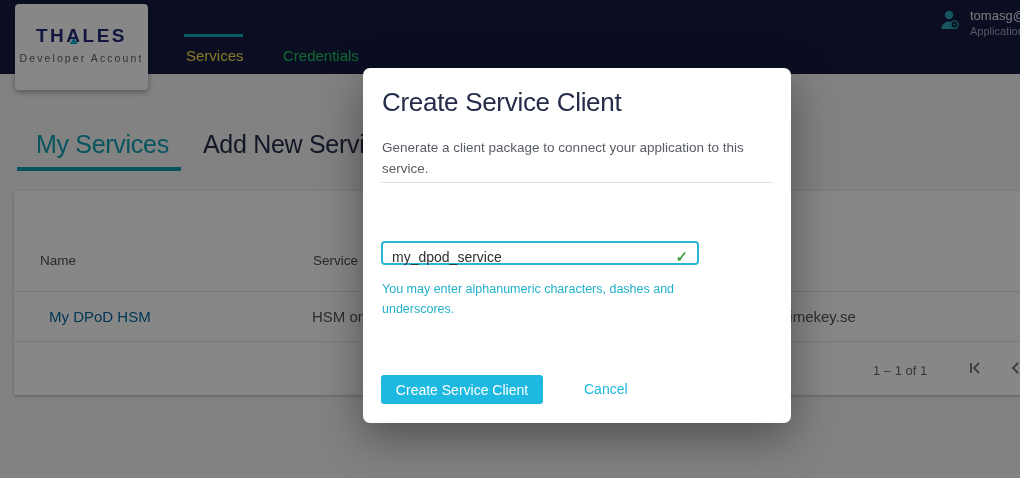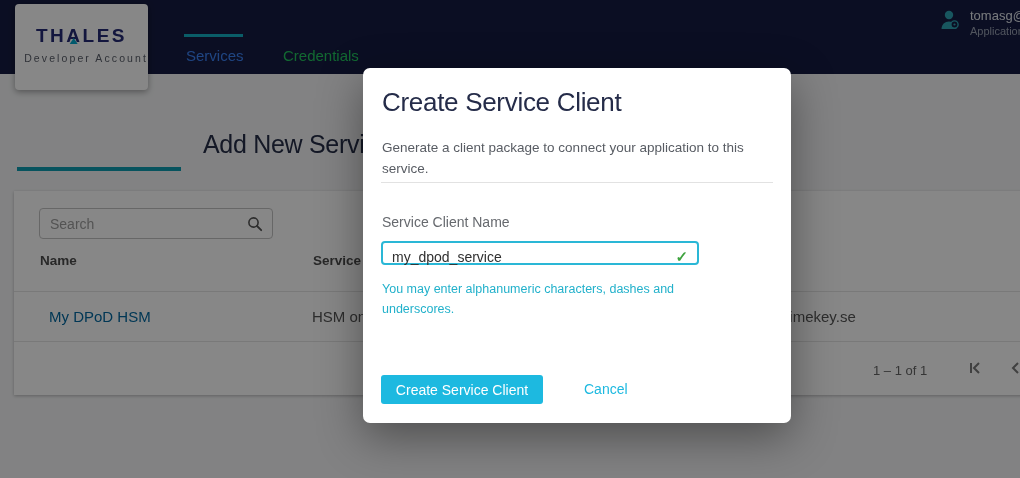--- a/index.html
+++ b/index.html
@@ -15,24 +15,24 @@
     position:absolute; left:15px; top:4px; width:133px; height:86px; background:#fff;
     border-radius:4px; box-shadow:0 2px 6px rgba(0,0,0,.35); z-index:3; text-align:center;
   }
   .logo-word { margin-top:21px; font-size:19px; font-weight:bold; color:#242a75; letter-spacing:2.5px; }
   .logo-a { position:relative; display:inline-block; }
   .logo-a::after {
     content:""; position:absolute; left:50%; bottom:3px; transform:translateX(-54%);
     width:0; height:0; border-left:4px solid transparent; border-right:4px solid transparent;
     border-bottom:6px solid #00a9ce;
   }
-  .logo-sub { margin-top:5px; font-size:10.5px; letter-spacing:2.1px; color:#5a5f6a;text-align:right; }
+  .logo-sub { margin-top:5px; font-size:10.5px; letter-spacing:2.1px; color:#5a5f6a; }
 
   .nav-item { position:absolute; top:47px; font-size:15px; white-space:nowrap; cursor:pointer; }
-  .nav-item.active { color:#3b82f6; }
+  .nav-item.active { color:#fde047; }
   .nav-item.inactive { color:#22c55e; }
   .nav-indicator { position:absolute; left:184px; top:34px; width:59px; height:3px; background:#13b0c5; }
 
   .user-block { position:absolute; left:938px; top:8px; }
   .user-name { position:absolute; left:32px; top:0; font-size:13px; color:#e2e6ed; white-space:nowrap; }
   .user-role { position:absolute; left:32px; top:17px; font-size:11px; color:#99a0b2; white-space:nowrap; }
 
   
   .tab { position:absolute; top:130px; font-size:25px; font-weight:500; letter-spacing:-0.3px; white-space:nowrap; cursor:pointer; }
   .tab-my { left:36px; color:#0e9eb2; }
@@ -48,21 +48,21 @@
     position:absolute; left:25px; top:17px; width:234px; height:31px;
     border:1px solid #c3c3c3; border-radius:4px; background:#fff;
   }
   .search-wrap input {
     position:absolute; left:10px; top:0; width:190px; height:29px; border:none; outline:none;
     font-size:14px; color:#333; font-family:"Liberation Sans",sans-serif; background:transparent;
   }
   .search-wrap input::placeholder { color:#9e9e9e; }
   .search-icon { position:absolute; right:9px; top:7px; }
 
-  .col-head { position:absolute; top:62px; font-size:13.5px; font-weight:bold; color:#4d4d4d; }
+  .col-head { position:absolute; top:62px; font-size:13.5px; font-weight:normal; color:#4d4d4d; }
   .col-head.name { left:26px; }
   .col-head.service { left:299px; }
   .divider { position:absolute; left:0; width:1016px; height:1px; background:#e4e4e4; }
   .div-1 { top:100px; } .div-2 { top:150px; }
 
   .cell { position:absolute; top:117px; font-size:15px; color:#555; white-space:nowrap; }
   .cell-name { left:35px; color:#0369a1; cursor:pointer; }
   .cell-service { left:298px; }
   .cell-partner { left:762px; }
 
@@ -123,34 +123,26 @@
       <div class="user-name">tomasg@</div>
       <div class="user-role">Application</div>
     </div>
   </div>
 
   <div class="logo-card">
     <div class="logo-word"><span>TH</span><span class="logo-a">A</span><span>LES</span></div>
     <div class="logo-sub">Developer Account</div>
   </div>
 
+  <div class="tab tab-my">My Services</div>
   <div class="tab tab-add">Add New Service</div>
   <div class="tab-underline"></div>
 
   <div class="card">
 
-    <div class="search-wrap">
-      <input type="text" placeholder="Search" style="">
-      <span class="search-icon">
-        <svg width="16" height="16" viewBox="0 0 16 16">
-          <circle cx="6.5" cy="6.5" r="4.6" fill="none" stroke="#555" stroke-width="1.6"></circle>
-          <line x1="10" y1="10" x2="14.2" y2="14.2" stroke="#555" stroke-width="1.8" stroke-linecap="round"></line>
-        </svg>
-      </span>
-    </div>
 
     <div class="col-head name">Name</div>
     <div class="col-head service">Service</div>
 
     <div class="divider div-1"></div>
 
     <div>
       <a class="cell cell-name">My DPoD HSM</a>
       <div class="cell cell-service">HSM on Demand</div>
       <div class="cell cell-partner">primekey.se</div>
@@ -172,21 +164,20 @@
     </span>
   </div>
 
   <div class="overlay"></div>
 
   <div class="modal">
     <div class="modal-title">Create Service Client</div>
     <div class="modal-desc">Generate a client package to connect your application to this service.</div>
     <div class="modal-divider"></div>
 
-    <div class="field-label">Service Client Name</div>
     <div class="field-wrap">
       <input type="text" value="my_dpod_service" style="">
       <span class="valid-check">✓</span>
     </div>
     <div class="field-helper">You may enter alphanumeric characters, dashes and underscores.</div>
 
     <button class="btn-submit">Create Service Client</button>
     <button class="btn-cancel">Cancel</button>
   </div>
 

